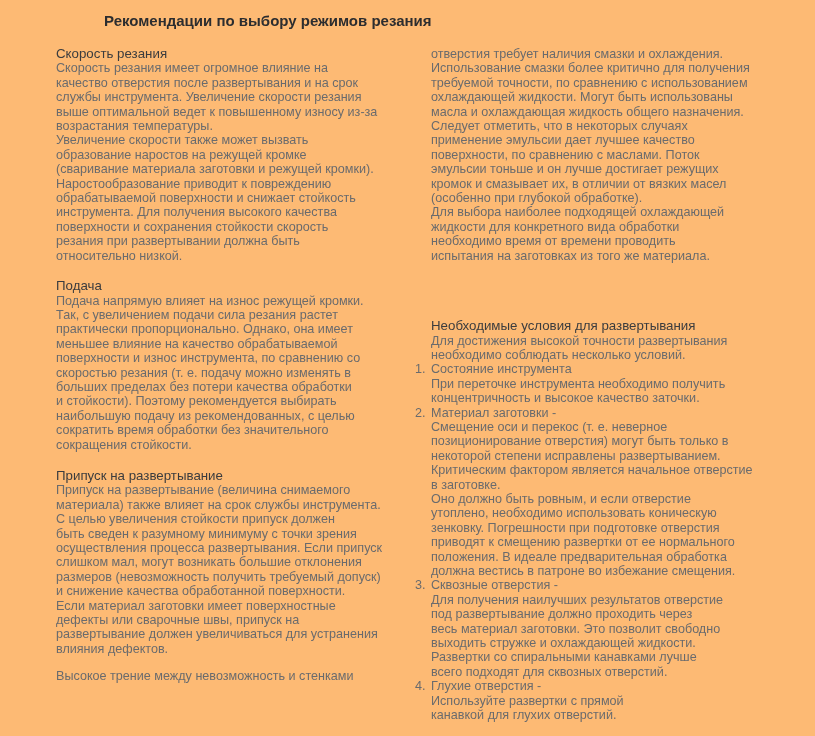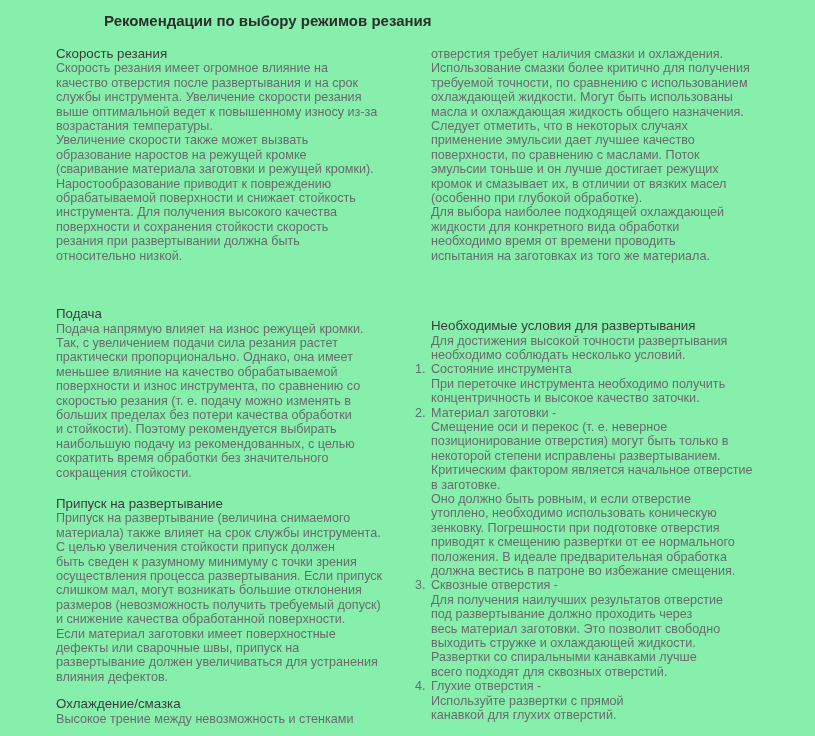--- a/index.html
+++ b/index.html
@@ -4,21 +4,21 @@
 <style>
   html, body {
     margin: 0;
     padding: 0;
     background: #ffffff;
   }
   .page {
     position: relative;
     width: 815px;
     height: 736px;
-    background: #86efac;
+    background: #fdba74;
     overflow: hidden;
     font-family: "Liberation Sans", sans-serif;
   }
   .title {
     position: absolute;
     left: 104px;
     top: 13px;
     font-size: 15px;
     line-height: 16px;
     font-weight: bold;
@@ -40,21 +40,21 @@
     line-height: 14.4px;
     font-weight: normal;
     color: #3b3c3e;
     white-space: pre;
   }
   .body-text {
     margin: 0;
     white-space: pre-line;
   }
   section { margin: 0; padding: 0; }
-  .m-sec2 { margin-top: 44px; }
+  .m-sec2 { margin-top: 16px; }
   .m-sec3 { margin-top: 17px; }
   .m-sec4 { margin-top: 13px; }
   .mt-conditions { margin-top: 56px; }
   .list { margin: 0; padding: 0; }
   .list-item {
     position: relative;
   }
   .item-num {
     position: absolute;
     left: -16px;
@@ -113,21 +113,20 @@
 осуществления процесса развертывания. Если припуск
 слишком мал, могут возникать большие отклонения
 размеров (невозможность получить требуемый допуск)
 и снижение качества обработанной поверхности.
 Если материал заготовки имеет поверхностные
 дефекты или сварочные швы, припуск на
 развертывание должен увеличиваться для устранения
 влияния дефектов.</p>
     </section>
     <section class="m-sec4">
-      <h3 class="sec-h">Охлаждение/смазка</h3>
       <p class="body-text">Высокое трение между невозможность и стенками</p>
     </section>
   </div>
 
   <div class="col col-right">
     <p class="body-text">отверстия требует наличия смазки и охлаждения.
 Использование смазки более критично для получения
 требуемой точности, по сравнению с использованием
 охлаждающей жидкости. Могут быть использованы
 масла и охлаждающая жидкость общего назначения.

